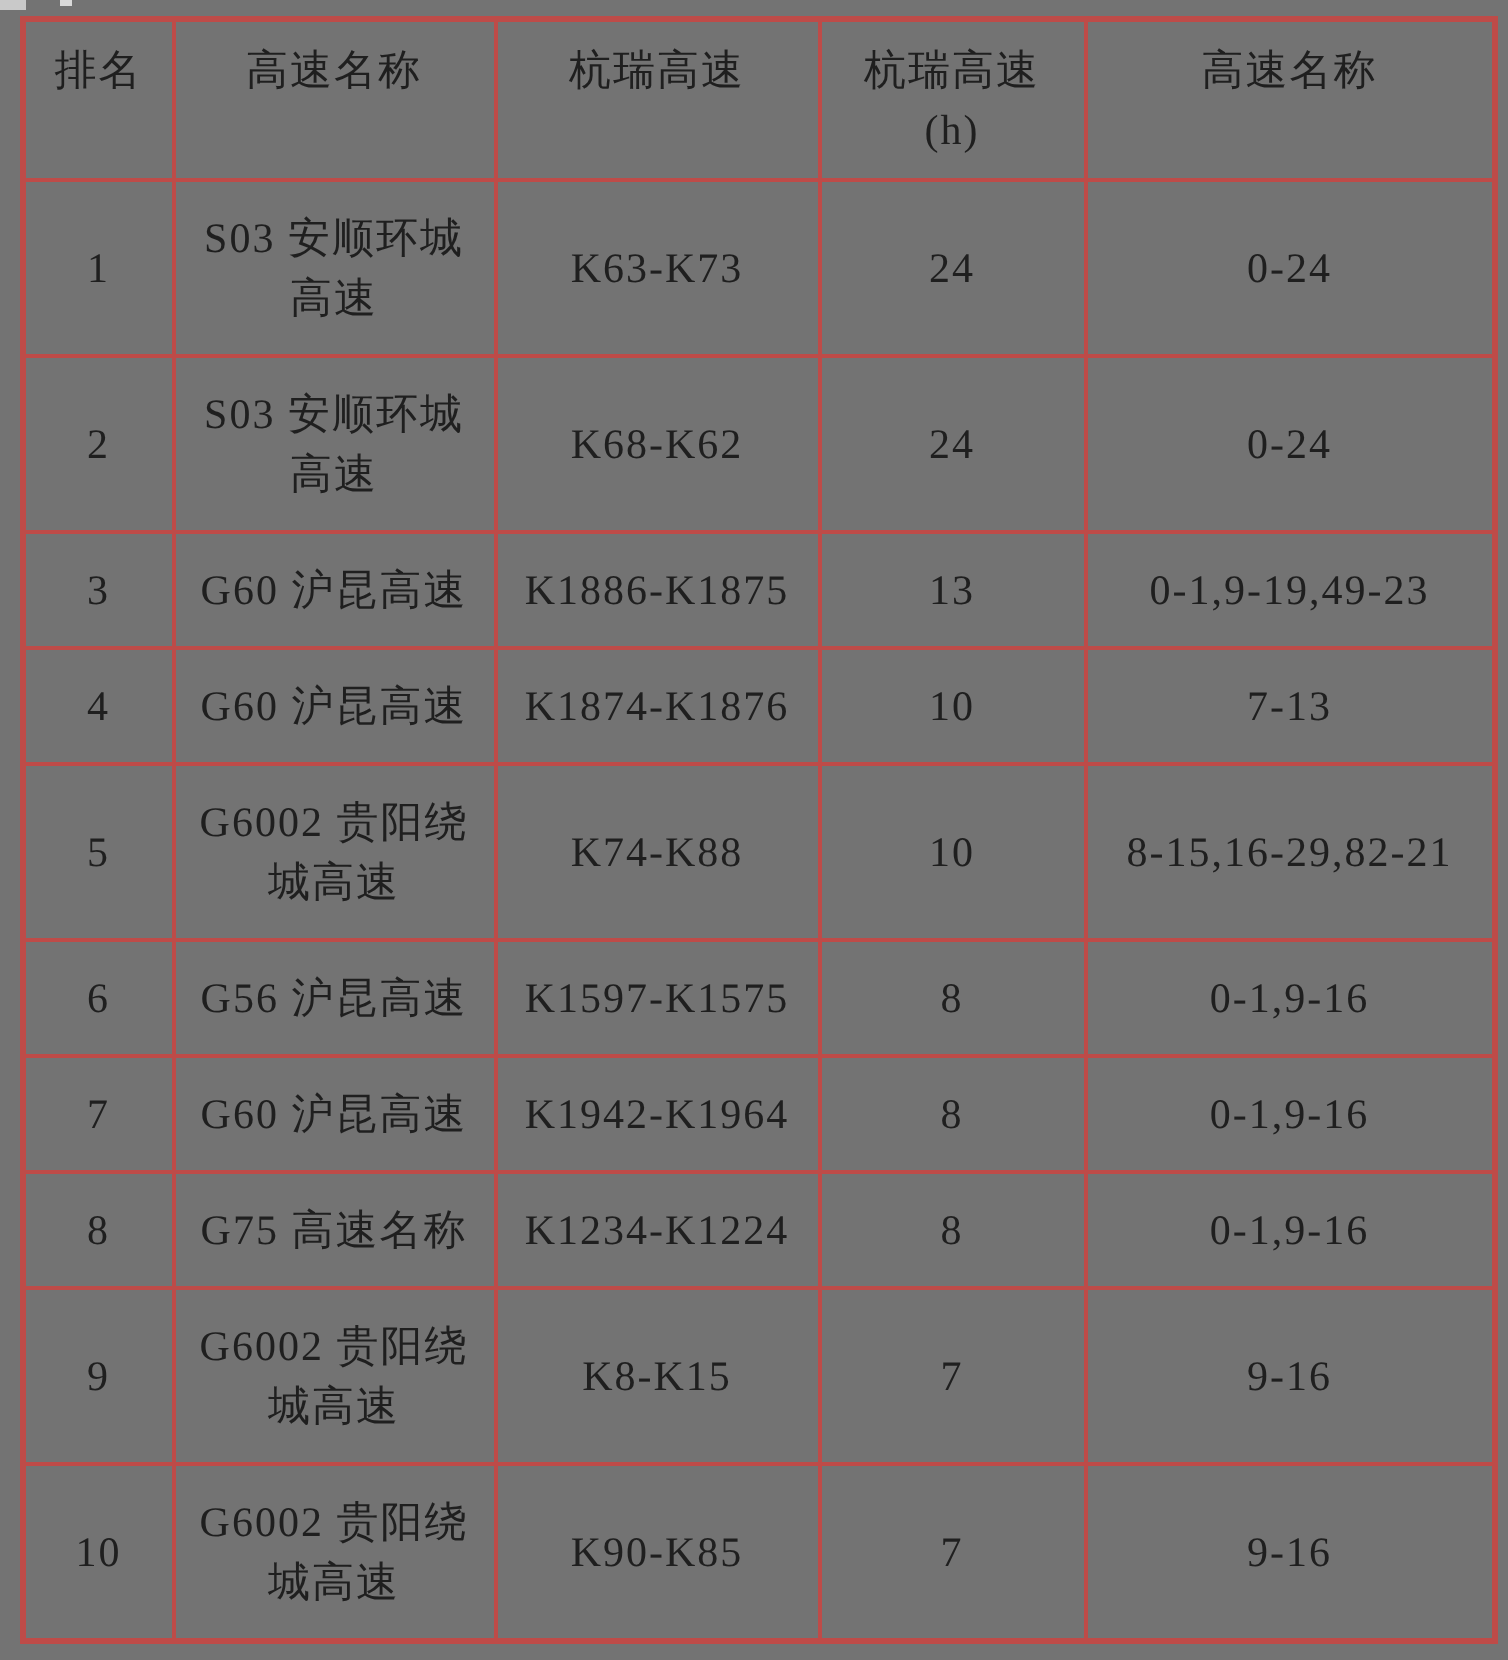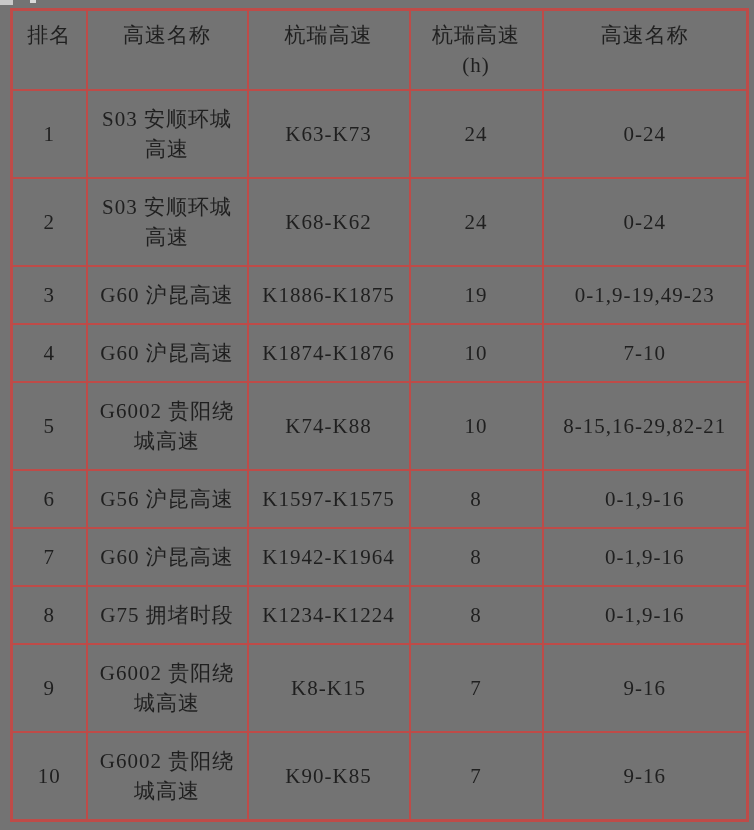--- a/index.html
+++ b/index.html
@@ -105,29 +105,29 @@
           <td>S03 安顺环城
 高速</td>
           <td>K68-K62</td>
           <td>24</td>
           <td>0-24</td>
         </tr>
         <tr>
           <td>3</td>
           <td>G60 沪昆高速</td>
           <td>K1886-K1875</td>
-          <td>19</td>
+          <td>13</td>
           <td>0-1,9-19,49-23</td>
         </tr>
         <tr>
           <td>4</td>
           <td>G60 沪昆高速</td>
           <td>K1874-K1876</td>
           <td>10</td>
-          <td>7-10</td>
+          <td>7-13</td>
         </tr>
         <tr>
           <td>5</td>
           <td>G6002 贵阳绕
 城高速</td>
           <td>K74-K88</td>
           <td>10</td>
           <td>8-15,16-29,82-21</td>
         </tr>
         <tr>
@@ -139,21 +139,21 @@
         </tr>
         <tr>
           <td>7</td>
           <td>G60 沪昆高速</td>
           <td>K1942-K1964</td>
           <td>8</td>
           <td>0-1,9-16</td>
         </tr>
         <tr>
           <td>8</td>
-          <td>G75 拥堵时段</td>
+          <td>G75 高速名称</td>
           <td>K1234-K1224</td>
           <td>8</td>
           <td>0-1,9-16</td>
         </tr>
         <tr>
           <td>9</td>
           <td>G6002 贵阳绕
 城高速</td>
           <td>K8-K15</td>
           <td>7</td>

